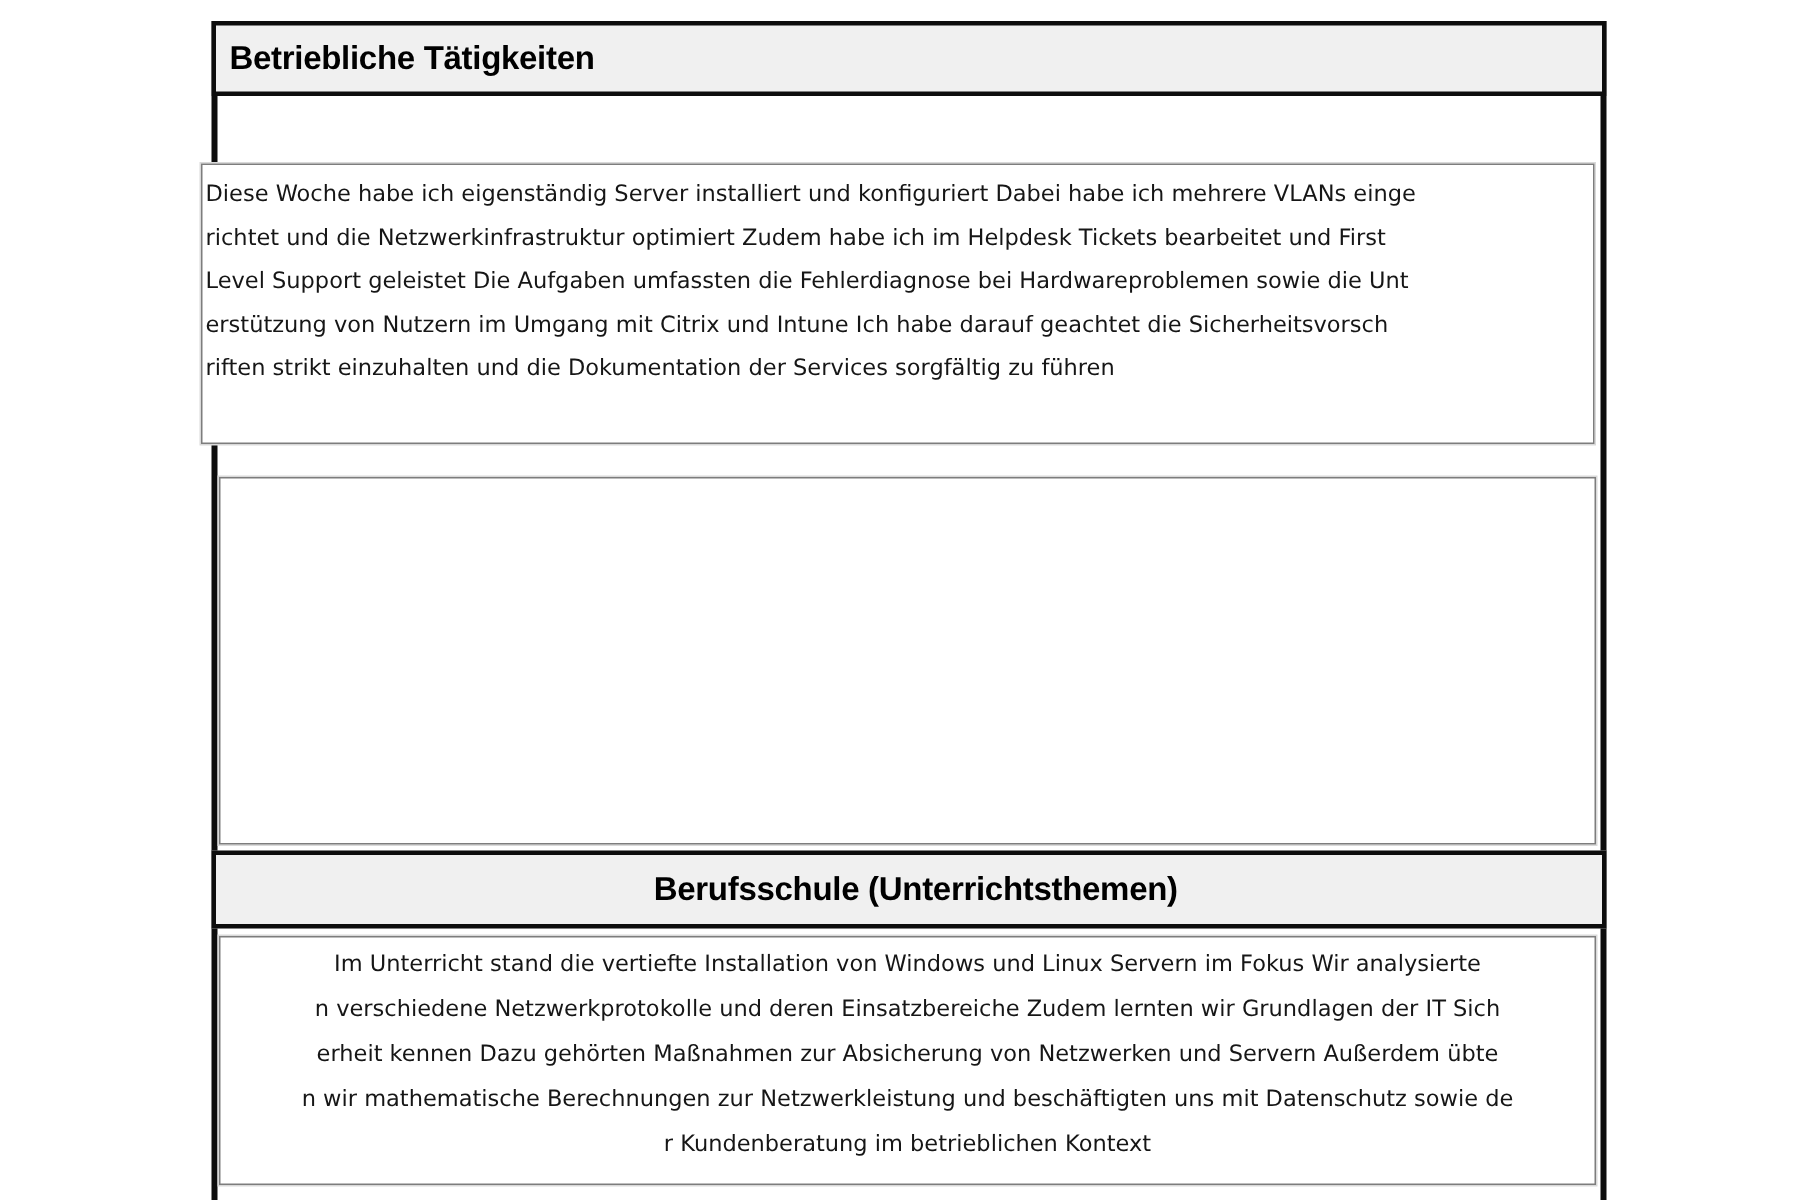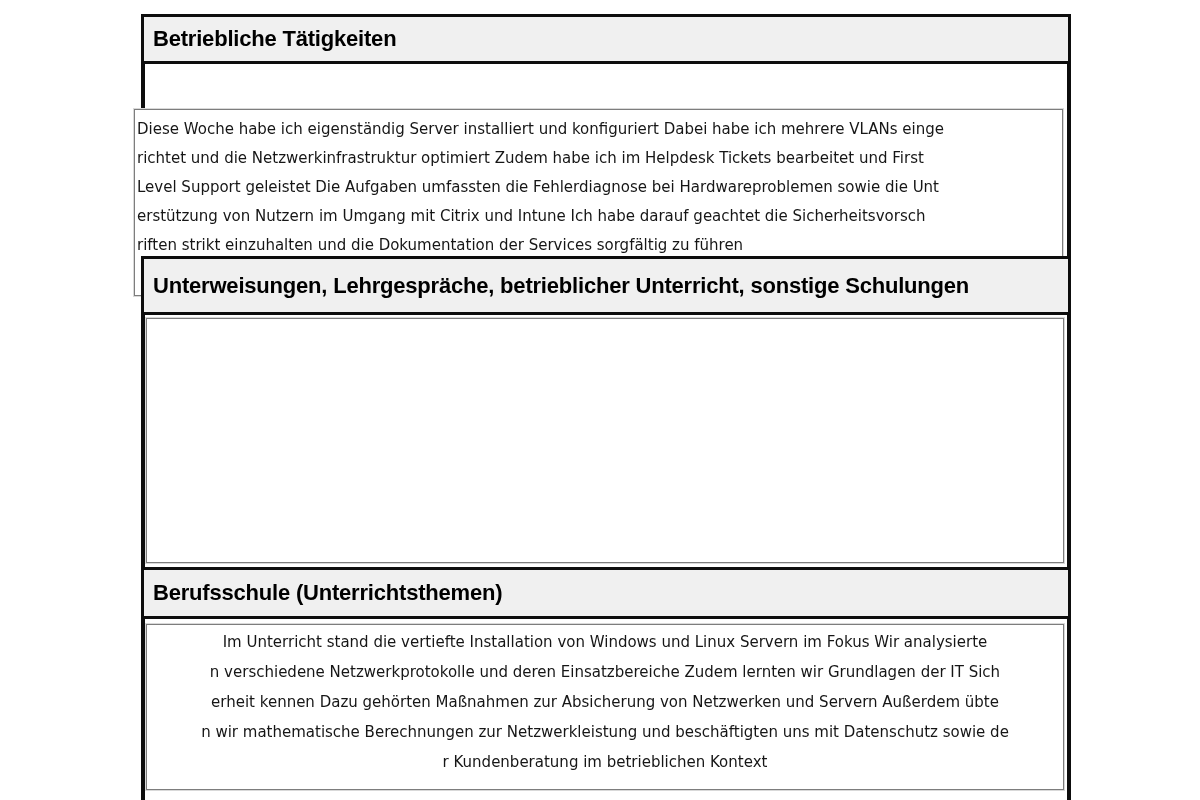--- a/index.html
+++ b/index.html
@@ -33,21 +33,21 @@
     display: flex;
     align-items: center;
     padding-left: 9px;
     font-weight: bold;
     font-size: 22px;
     letter-spacing: -0.2px;
     color: #000000;
   }
   .header-1 { top: 14px;  height: 50px; }
   .header-2 { top: 256px; height: 59px; }
-  .header-3 { top: 567px; height: 52px; }
+  .header-3 { top: 567px; height: 52px; justify-content: center; }
 
   .field-box {
     position: absolute;
     background: #ffffff;
     border: 1px solid #7d7d7d;
     box-shadow: 0 0 0 1px #d9d9d9;
     overflow: hidden;
     font-family: "DejaVu Sans", sans-serif;
     font-size: 15px;
     color: #161616;
@@ -67,23 +67,20 @@
 
   <div class="section-header header-1">
     <span>Betriebliche Tätigkeiten</span>
   </div>
   <div class="field-box field-1">Diese Woche habe ich eigenständig Server installiert und konfiguriert Dabei habe ich mehrere VLANs einge
 richtet und die Netzwerkinfrastruktur optimiert Zudem habe ich im Helpdesk Tickets bearbeitet und First
 Level Support geleistet Die Aufgaben umfassten die Fehlerdiagnose bei Hardwareproblemen sowie die Unt
 erstützung von Nutzern im Umgang mit Citrix und Intune Ich habe darauf geachtet die Sicherheitsvorsch
 riften strikt einzuhalten und die Dokumentation der Services sorgfältig zu führen</div>
 
-  <div class="section-header header-2">
-    <span>Unterweisungen, Lehrgespräche, betrieblicher Unterricht, sonstige Schulungen</span>
-  </div>
   <div class="field-box field-2"></div>
 
   <div class="section-header header-3">
     <span>Berufsschule (Unterrichtsthemen)</span>
   </div>
   <div class="field-box field-3">Im Unterricht stand die vertiefte Installation von Windows und Linux Servern im Fokus Wir analysierte
 n verschiedene Netzwerkprotokolle und deren Einsatzbereiche Zudem lernten wir Grundlagen der IT Sich
 erheit kennen Dazu gehörten Maßnahmen zur Absicherung von Netzwerken und Servern Außerdem übte
 n wir mathematische Berechnungen zur Netzwerkleistung und beschäftigten uns mit Datenschutz sowie de
 r Kundenberatung im betrieblichen Kontext</div>

